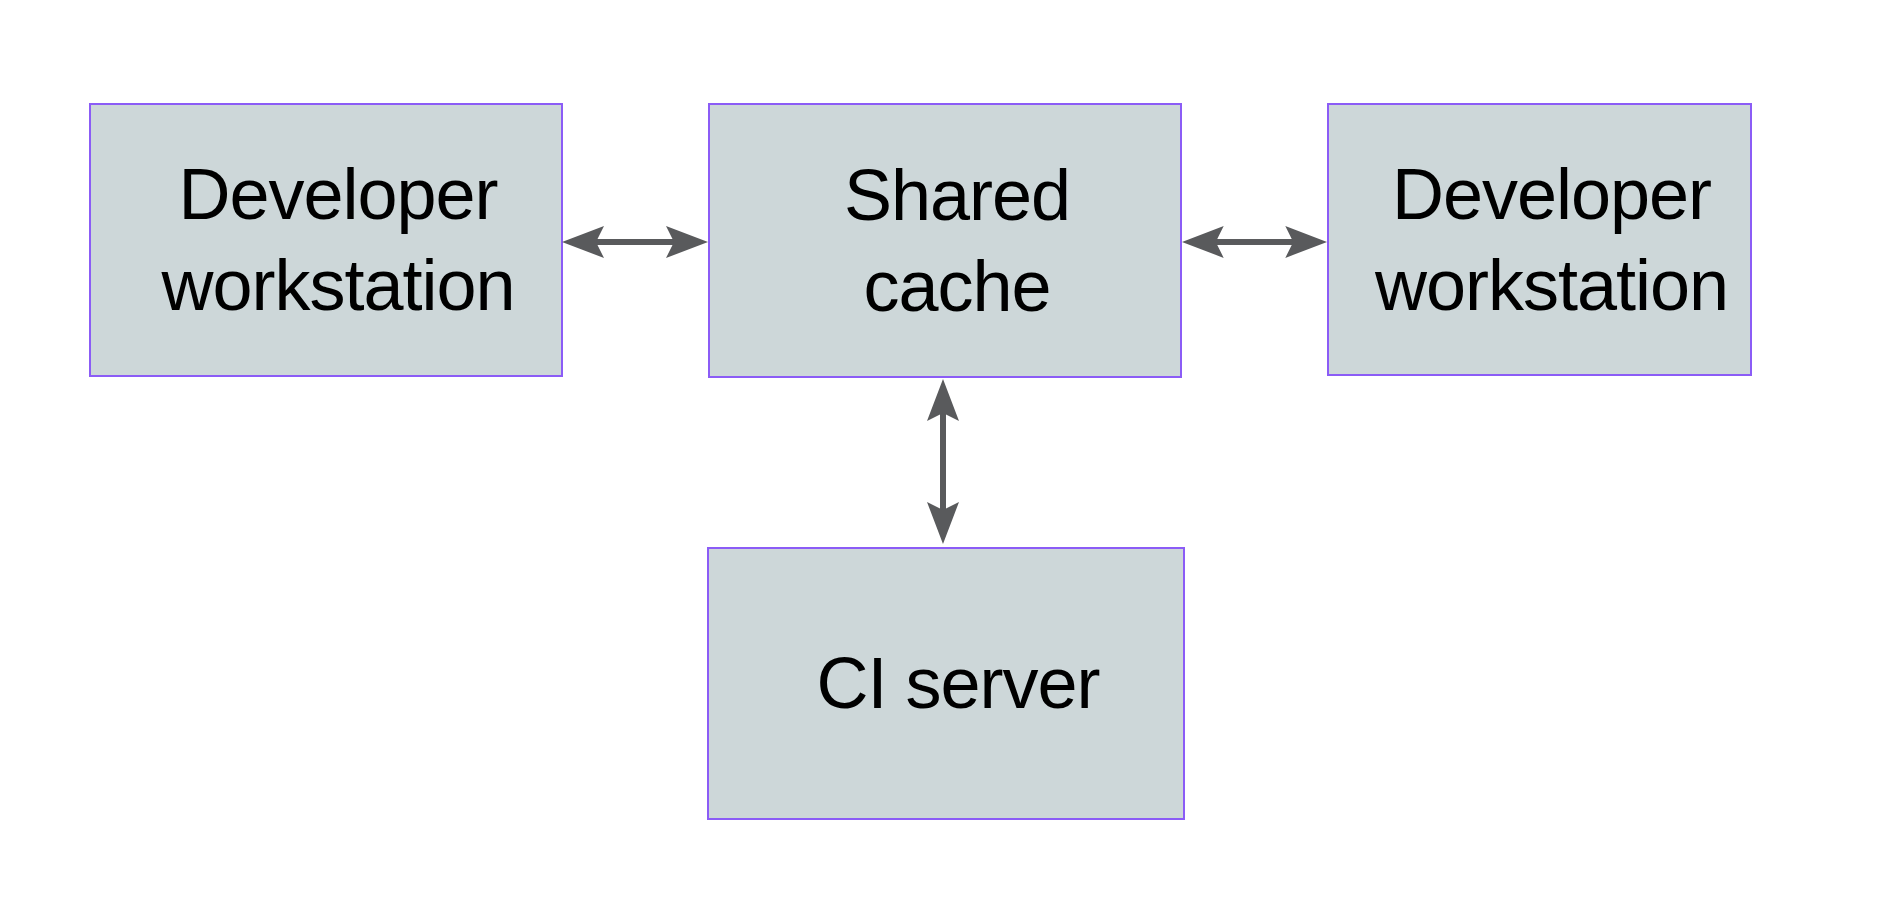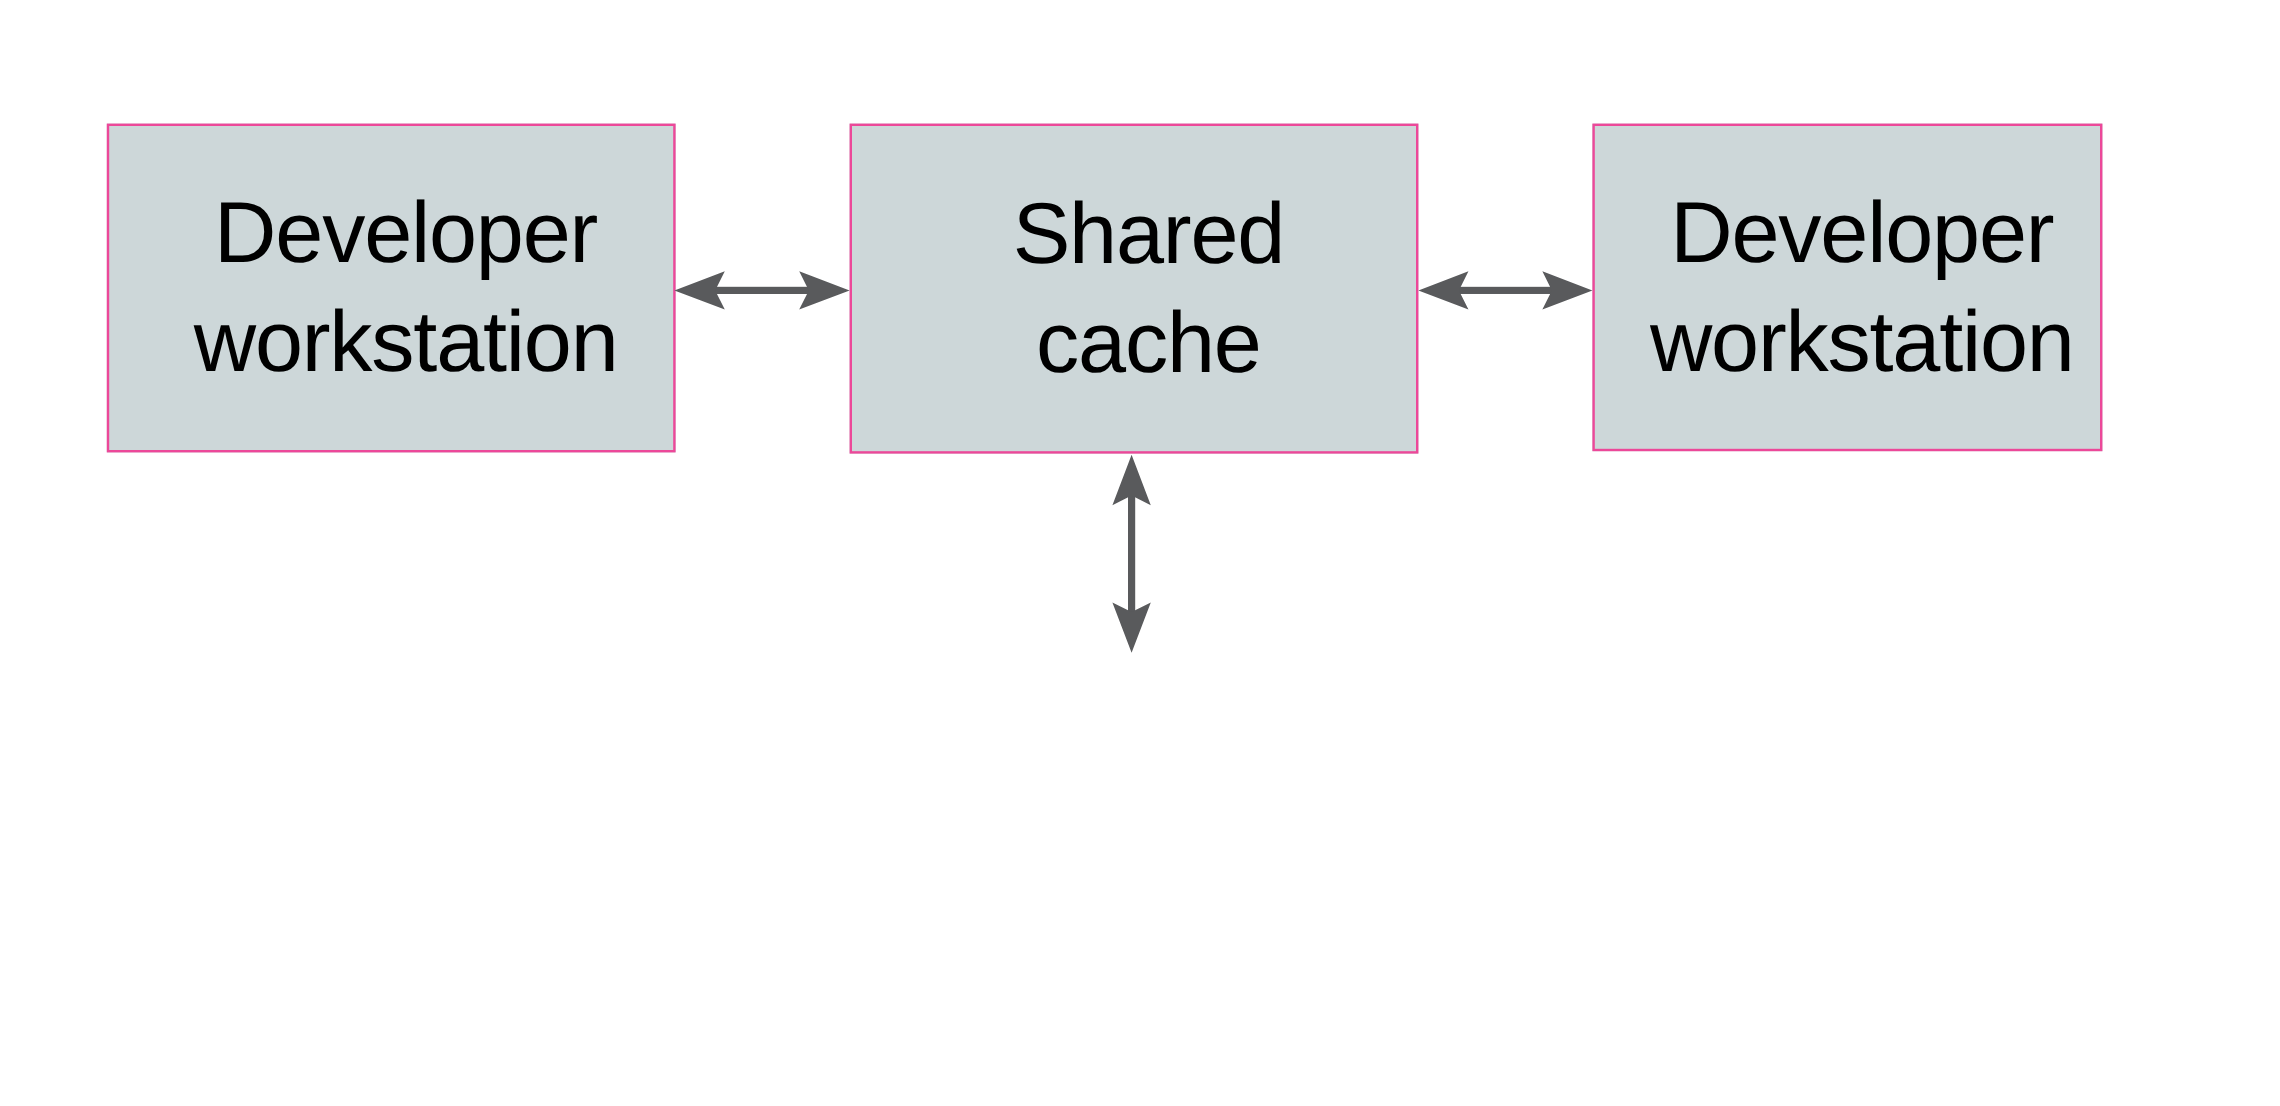--- a/index.html
+++ b/index.html
@@ -10,21 +10,21 @@
   .canvas {
     position: relative;
     width: 1900px;
     height: 922px;
     background: #ffffff;
     overflow: hidden;
   }
   .node {
     position: absolute;
     background: #cdd7d9;
-    border: 2px solid #ec4899;
+    border: 2px solid #8b5cf6;
     display: flex;
     align-items: center;
     justify-content: center;
     text-align: center;
     font-size: 72px;
     line-height: 1.26;
     letter-spacing: -1px;
     color: #000000;
     white-space: pre-line;
     padding-left: 24px;
@@ -51,20 +51,23 @@
   <div class="node node-cache">
     <span>Shared
 cache</span>
   </div>
 
   <div class="node node-dev-right">
     <span>Developer
 workstation</span>
   </div>
 
+  <div class="node node-ci">
+    <span>CI server</span>
+  </div>
 
   <svg class="arrow arrow-left" viewBox="0 0 150 40" xmlns="http://www.w3.org/2000/svg">
     <rect x="30" y="17" width="90" height="6" fill="#595a5c"></rect>
     <polygon points="2,20 44,4 36,20 44,36" fill="#595a5c"></polygon>
     <polygon points="148,20 106,4 114,20 106,36" fill="#595a5c"></polygon>
   </svg>
 
   <svg class="arrow arrow-right" viewBox="0 0 150 40" xmlns="http://www.w3.org/2000/svg">
     <rect x="30" y="17" width="90" height="6" fill="#595a5c"></rect>
     <polygon points="2,20 44,4 36,20 44,36" fill="#595a5c"></polygon>

